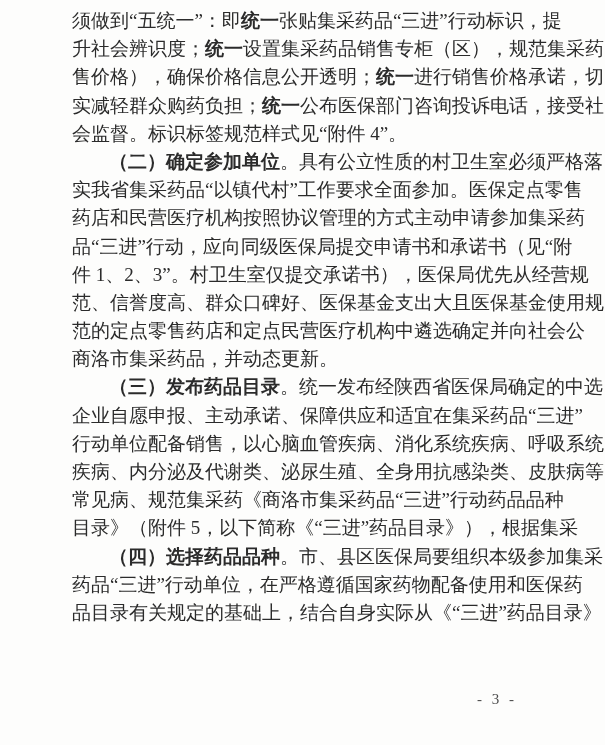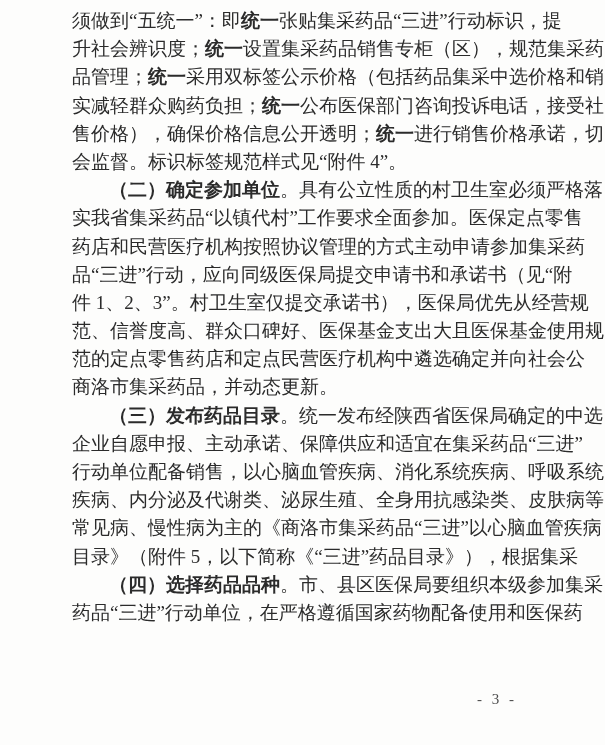--- a/index.html
+++ b/index.html
@@ -39,35 +39,35 @@
     font-family: "Liberation Serif", "DejaVu Serif", serif;
   }
 </style>
 </head>
 <body>
 
 <div class="page" style="background: rgb(253, 253, 252);">
   <div class="doc-body" style="color: rgb(43, 43, 43);">
       <div class="line"><span class="seg-regular">须做到“五统一”：即</span><span class="seg-bold">统一</span><span class="seg-regular">张贴集采药品“三进”行动标识，提</span></div>
       <div class="line"><span class="seg-regular">升社会辨识度；</span><span class="seg-bold">统一</span><span class="seg-regular">设置集采药品销售专柜（区），规范集采药</span></div>
-      <div class="line"><span class="seg-regular">品管理；</span><span class="seg-bold">统一</span><span class="seg-regular">采用双标签公示价格（包括药品集采中选价格和销</span></div>
+      <div class="line"><span class="seg-regular">售价格），确保价格信息公开透明；</span><span class="seg-bold">统一</span><span class="seg-regular">进行销售价格承诺，切</span></div>
       <div class="line"><span class="seg-regular">实减轻群众购药负担；</span><span class="seg-bold">统一</span><span class="seg-regular">公布医保部门咨询投诉电话，接受社</span></div>
-      <div class="line"><span class="seg-regular">售价格），确保价格信息公开透明；</span><span class="seg-bold">统一</span><span class="seg-regular">进行销售价格承诺，切</span></div>
       <div class="line"><span class="seg-regular">会监督。标识标签规范样式见“附件 4”。</span></div>
       <div class="line indent"><span class="seg-bold">（二）确定参加单位</span><span class="seg-regular">。具有公立性质的村卫生室必须严格落</span></div>
       <div class="line"><span class="seg-regular">实我省集采药品“以镇代村”工作要求全面参加。医保定点零售</span></div>
       <div class="line"><span class="seg-regular">药店和民营医疗机构按照协议管理的方式主动申请参加集采药</span></div>
       <div class="line"><span class="seg-regular">品“三进”行动，应向同级医保局提交申请书和承诺书（见“附</span></div>
       <div class="line"><span class="seg-regular">件 1、2、3”。村卫生室仅提交承诺书），医保局优先从经营规</span></div>
       <div class="line"><span class="seg-regular">范、信誉度高、群众口碑好、医保基金支出大且医保基金使用规</span></div>
       <div class="line"><span class="seg-regular">范的定点零售药店和定点民营医疗机构中遴选确定并向社会公</span></div>
       <div class="line"><span class="seg-regular">商洛市集采药品，并动态更新。</span></div>
       <div class="line indent"><span class="seg-bold">（三）发布药品目录</span><span class="seg-regular">。统一发布经陕西省医保局确定的中选</span></div>
       <div class="line"><span class="seg-regular">企业自愿申报、主动承诺、保障供应和适宜在集采药品“三进”</span></div>
       <div class="line"><span class="seg-regular">行动单位配备销售，以心脑血管疾病、消化系统疾病、呼吸系统</span></div>
       <div class="line"><span class="seg-regular">疾病、内分泌及代谢类、泌尿生殖、全身用抗感染类、皮肤病等</span></div>
-      <div class="line"><span class="seg-regular">常见病、慢性病为主的《商洛市集采药品“三进”以心脑血管疾病</span></div>
+      <div class="line"><span class="seg-regular">常见病、规范集采药《商洛市集采药品“三进”行动药品品种</span></div>
       <div class="line"><span class="seg-regular">目录》（附件 5，以下简称《“三进”药品目录》），根据集采</span></div>
       <div class="line indent"><span class="seg-bold">（四）选择药品品种</span><span class="seg-regular">。市、县区医保局要组织本级参加集采</span></div>
       <div class="line"><span class="seg-regular">药品“三进”行动单位，在严格遵循国家药物配备使用和医保药</span></div>
+      <div class="line"><span class="seg-regular">品目录有关规定的基础上，结合自身实际从《“三进”药品目录》</span></div>
     </div>
   <div class="page-number" style="color: rgb(77, 77, 77);">- 3 -</div>
 </div>
 
 </body></html>

